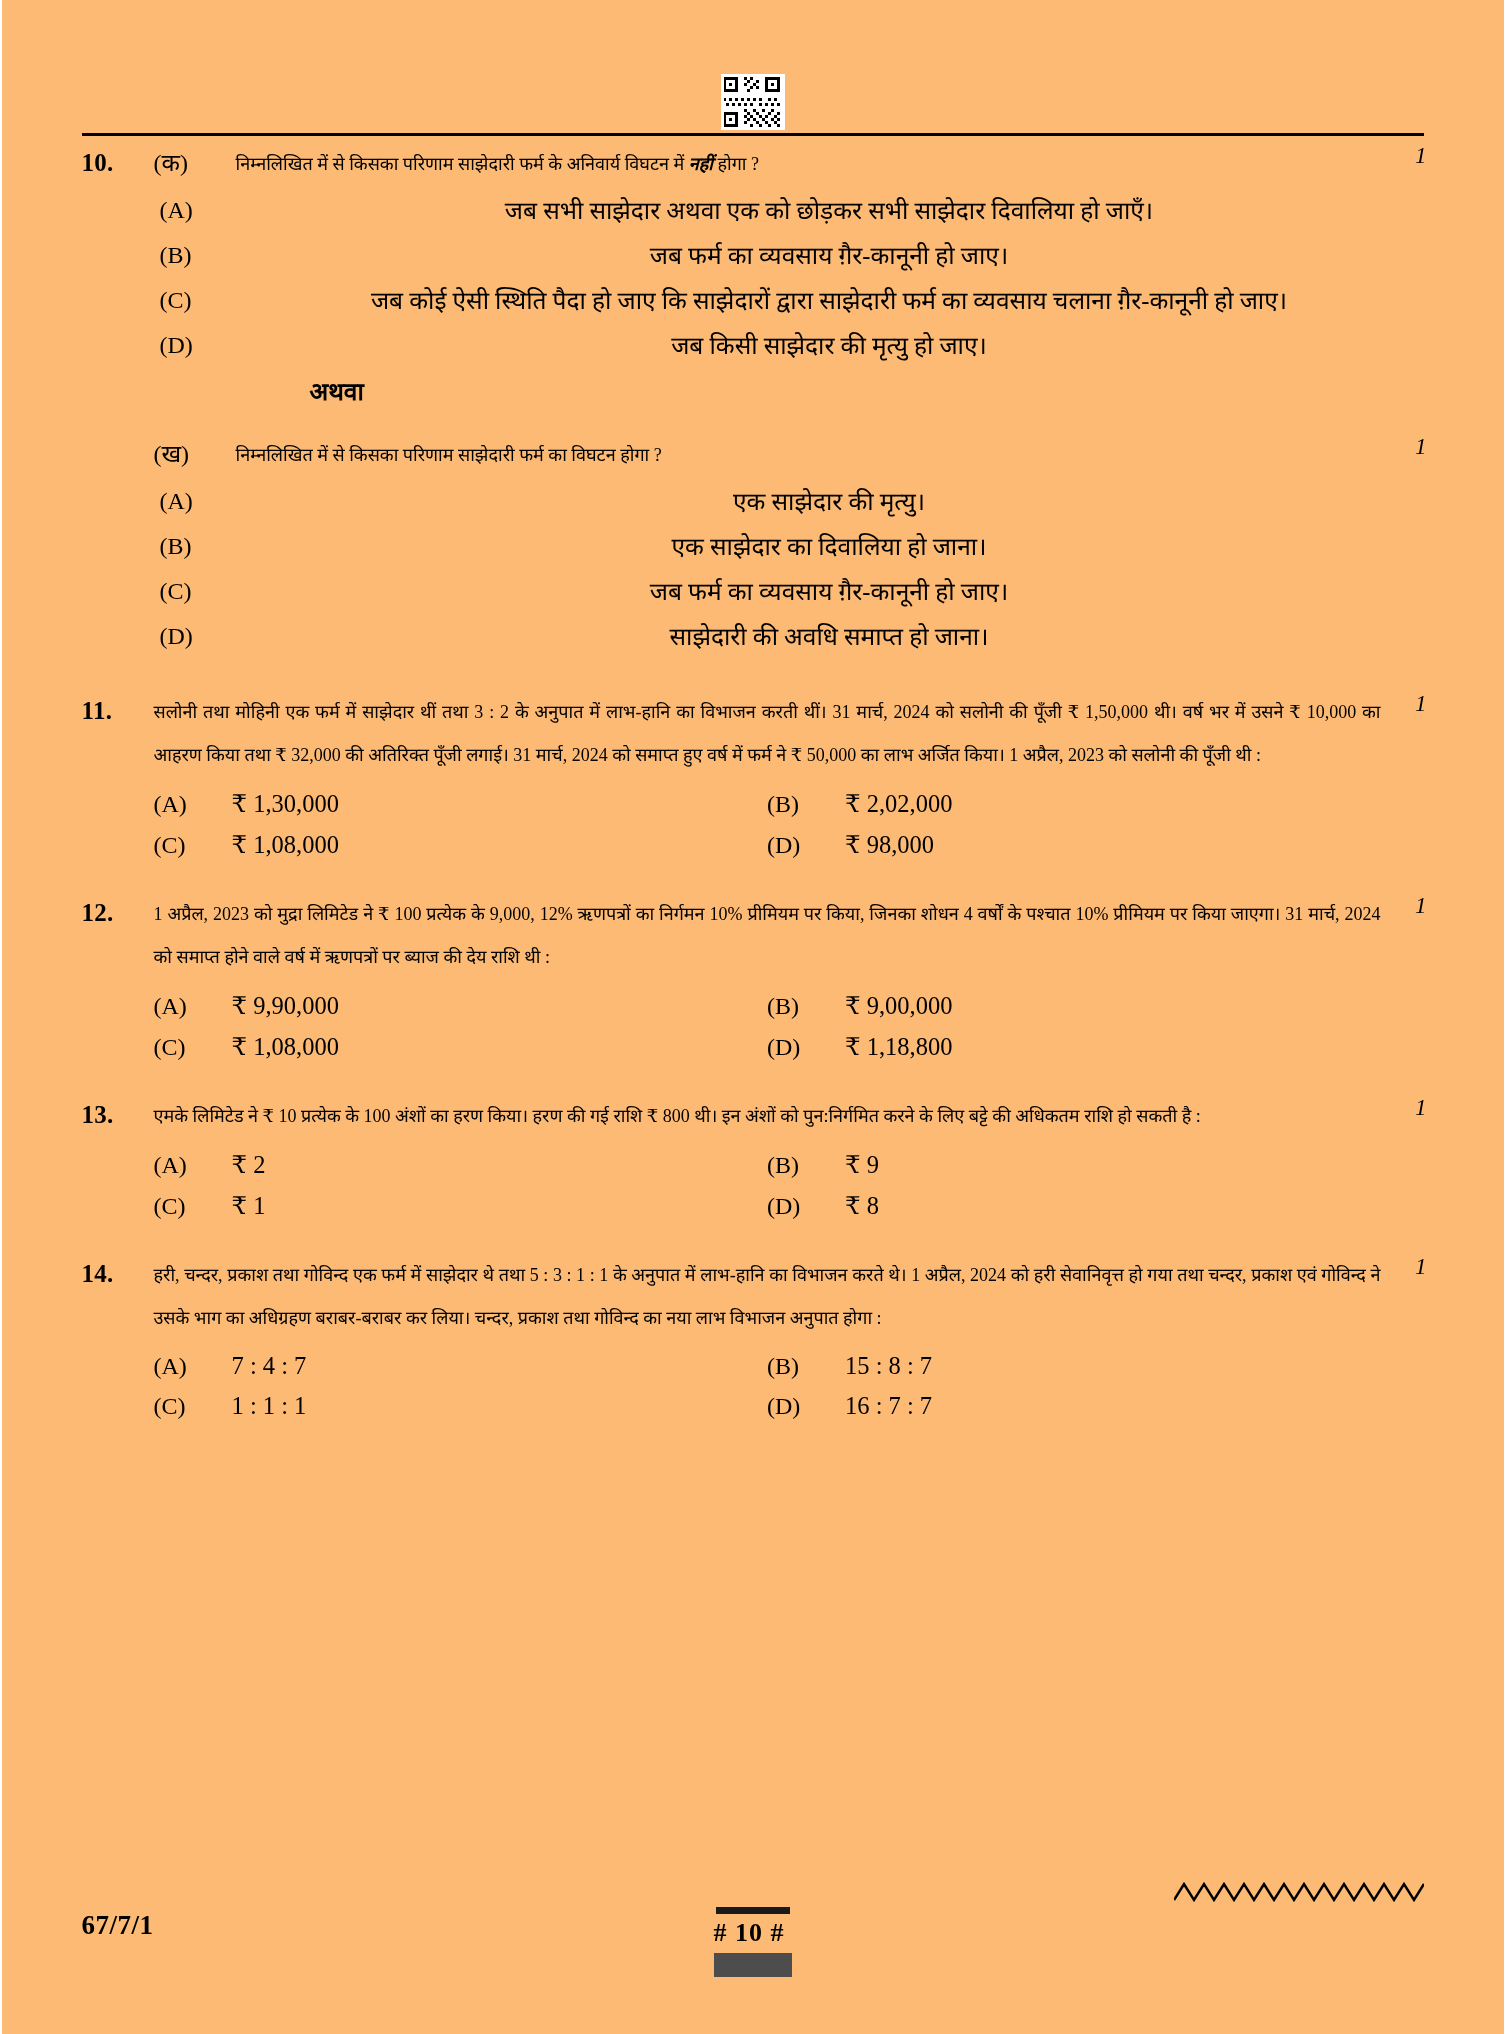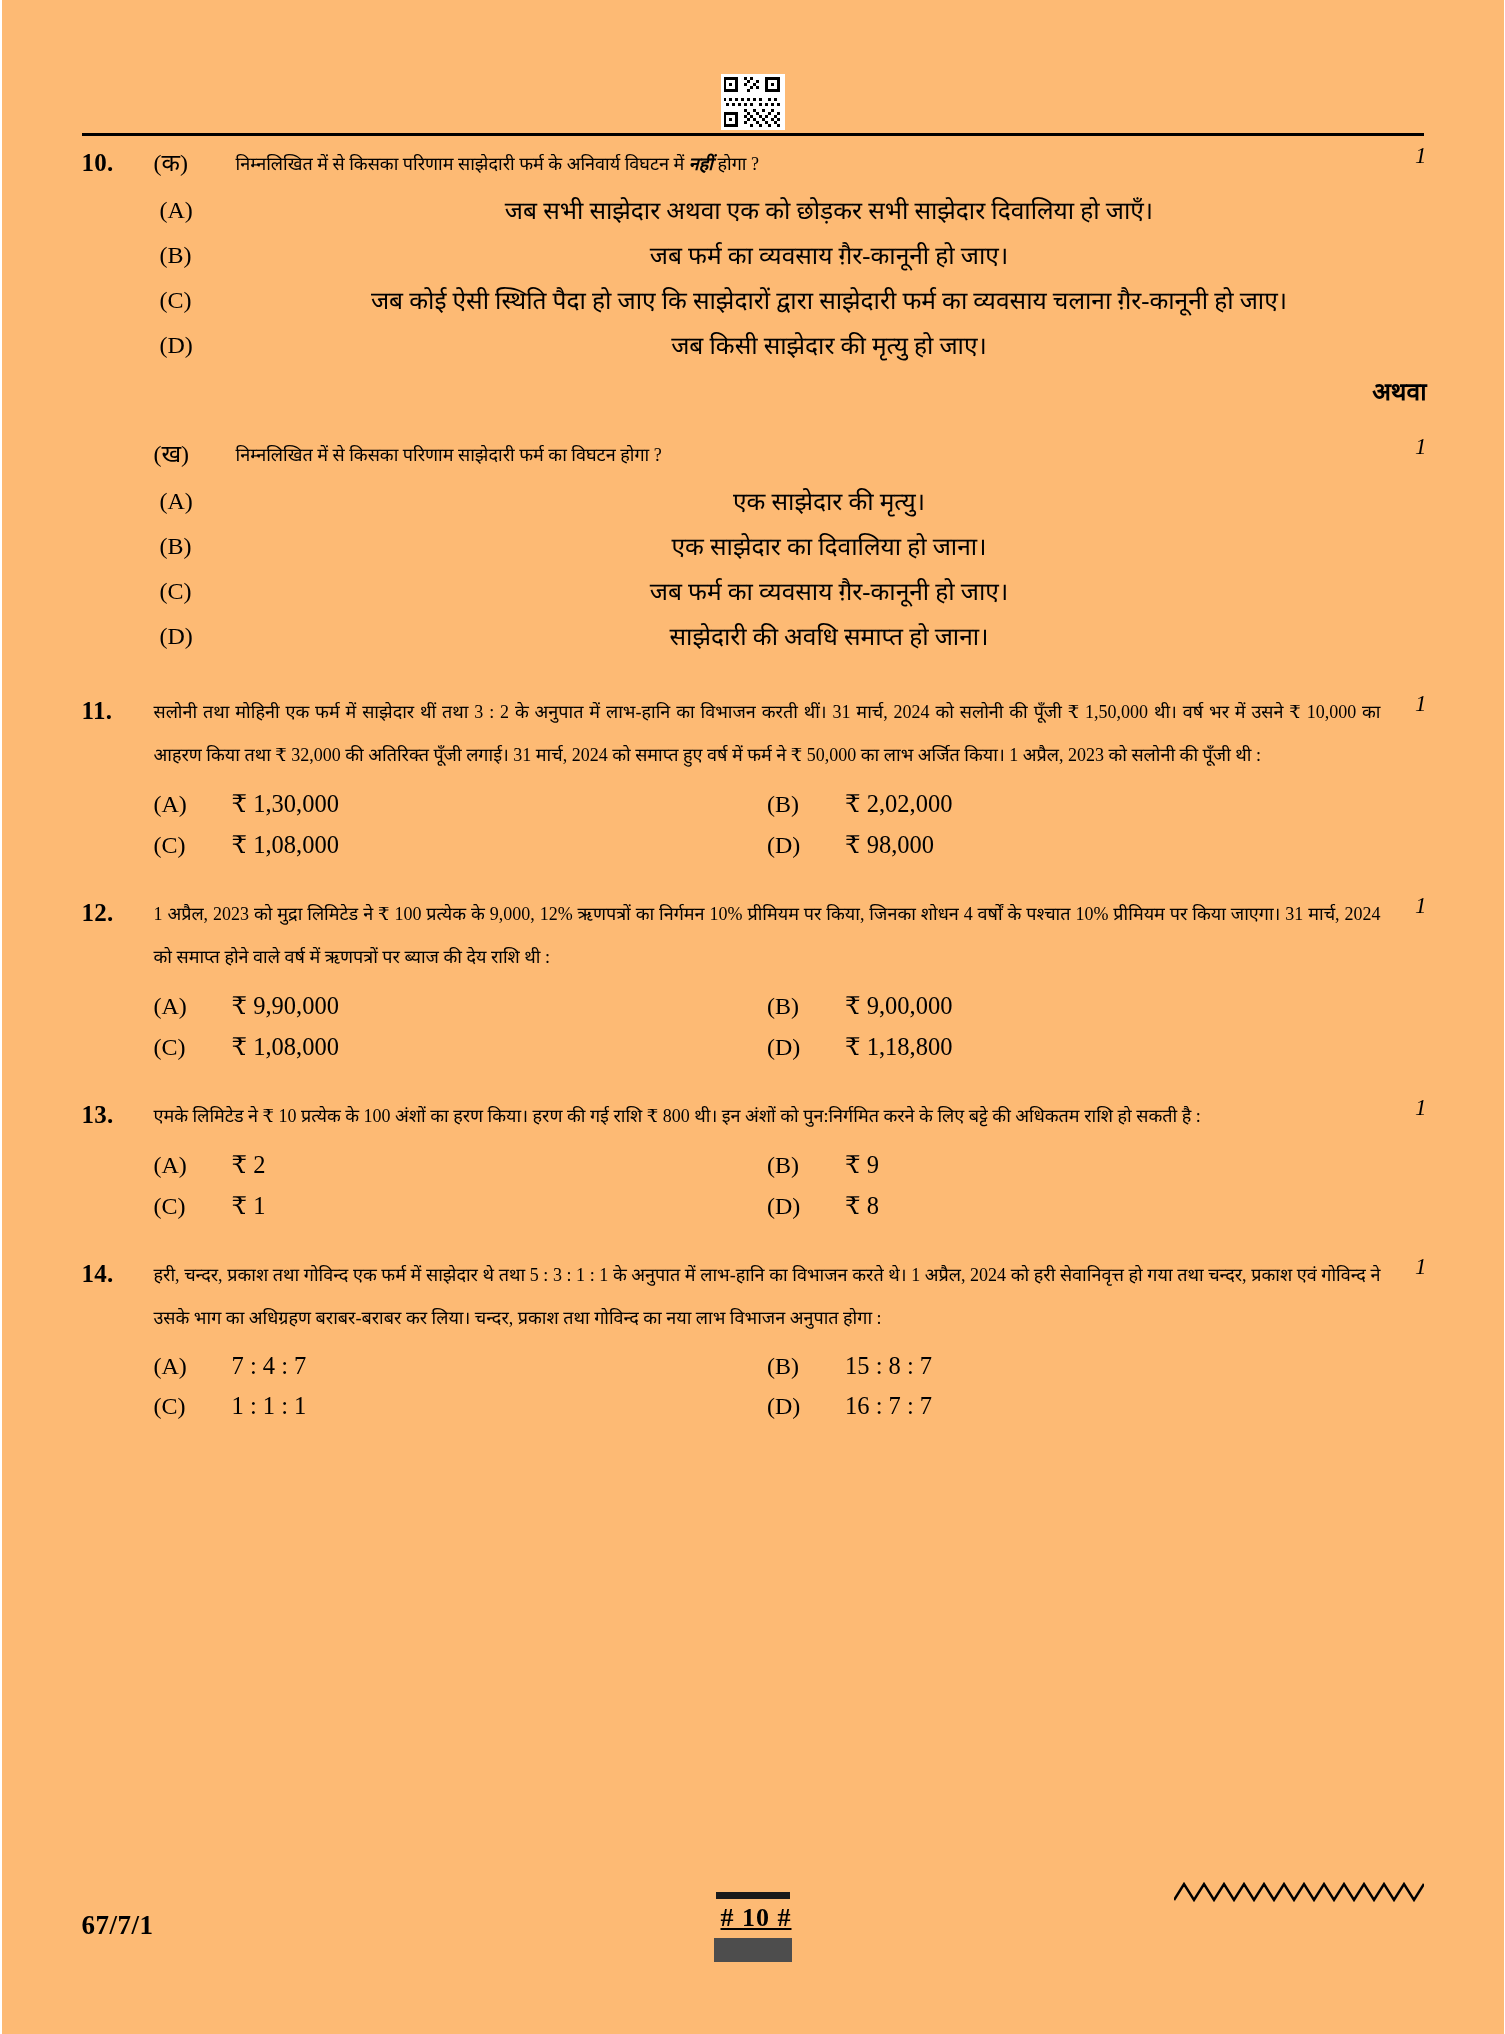--- a/index.html
+++ b/index.html
@@ -125,21 +125,21 @@
     width: 78px;
     flex: 0 0 78px;
     font-size: 24px;
   }
   .opt-cell .v {
     font-size: 24.5px;
     white-space: nowrap;
   }
 
   .athwa {
-    text-align: right;
+    text-align: left;
     padding-left: 228px;
     font-size: 24.5px;
     font-weight: bold;
     line-height: 52px;
   }
 
   .gap-sm { height: 16px; }
   .gap-md { height: 34px; }
 
   
@@ -155,23 +155,22 @@
     left: 0;
     top: 18px;
     font-weight: bold;
     font-size: 27px;
     letter-spacing: 0.5px;
   }
   .pagemark {
     position: absolute;
     left: 50%;
     transform: translateX(-50%);
-    top: 0;
-    text-align: right;
-    text-decoration: underline;
+    top: 15px;
+    text-align: left;
   }
   .pagemark .bar-top {
     width: 74px;
     height: 7px;
     background: #1a1a1a;
     margin: 0 auto 4px auto;
   }
   .pagemark .plabel {
     font-weight: bold;
     font-size: 26px;

